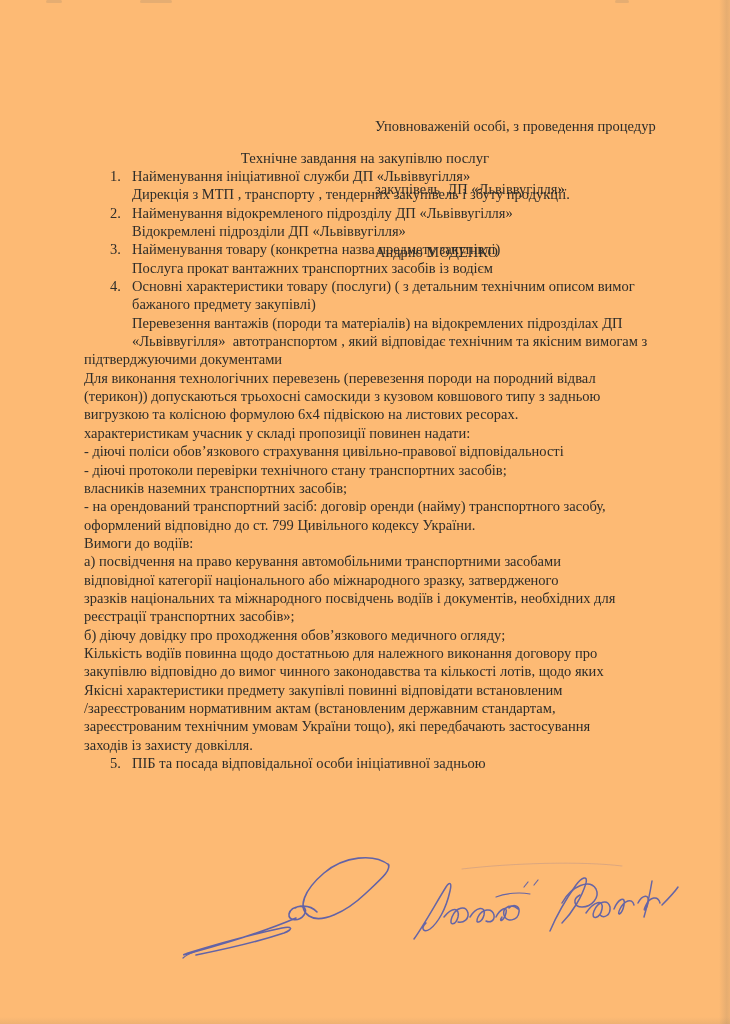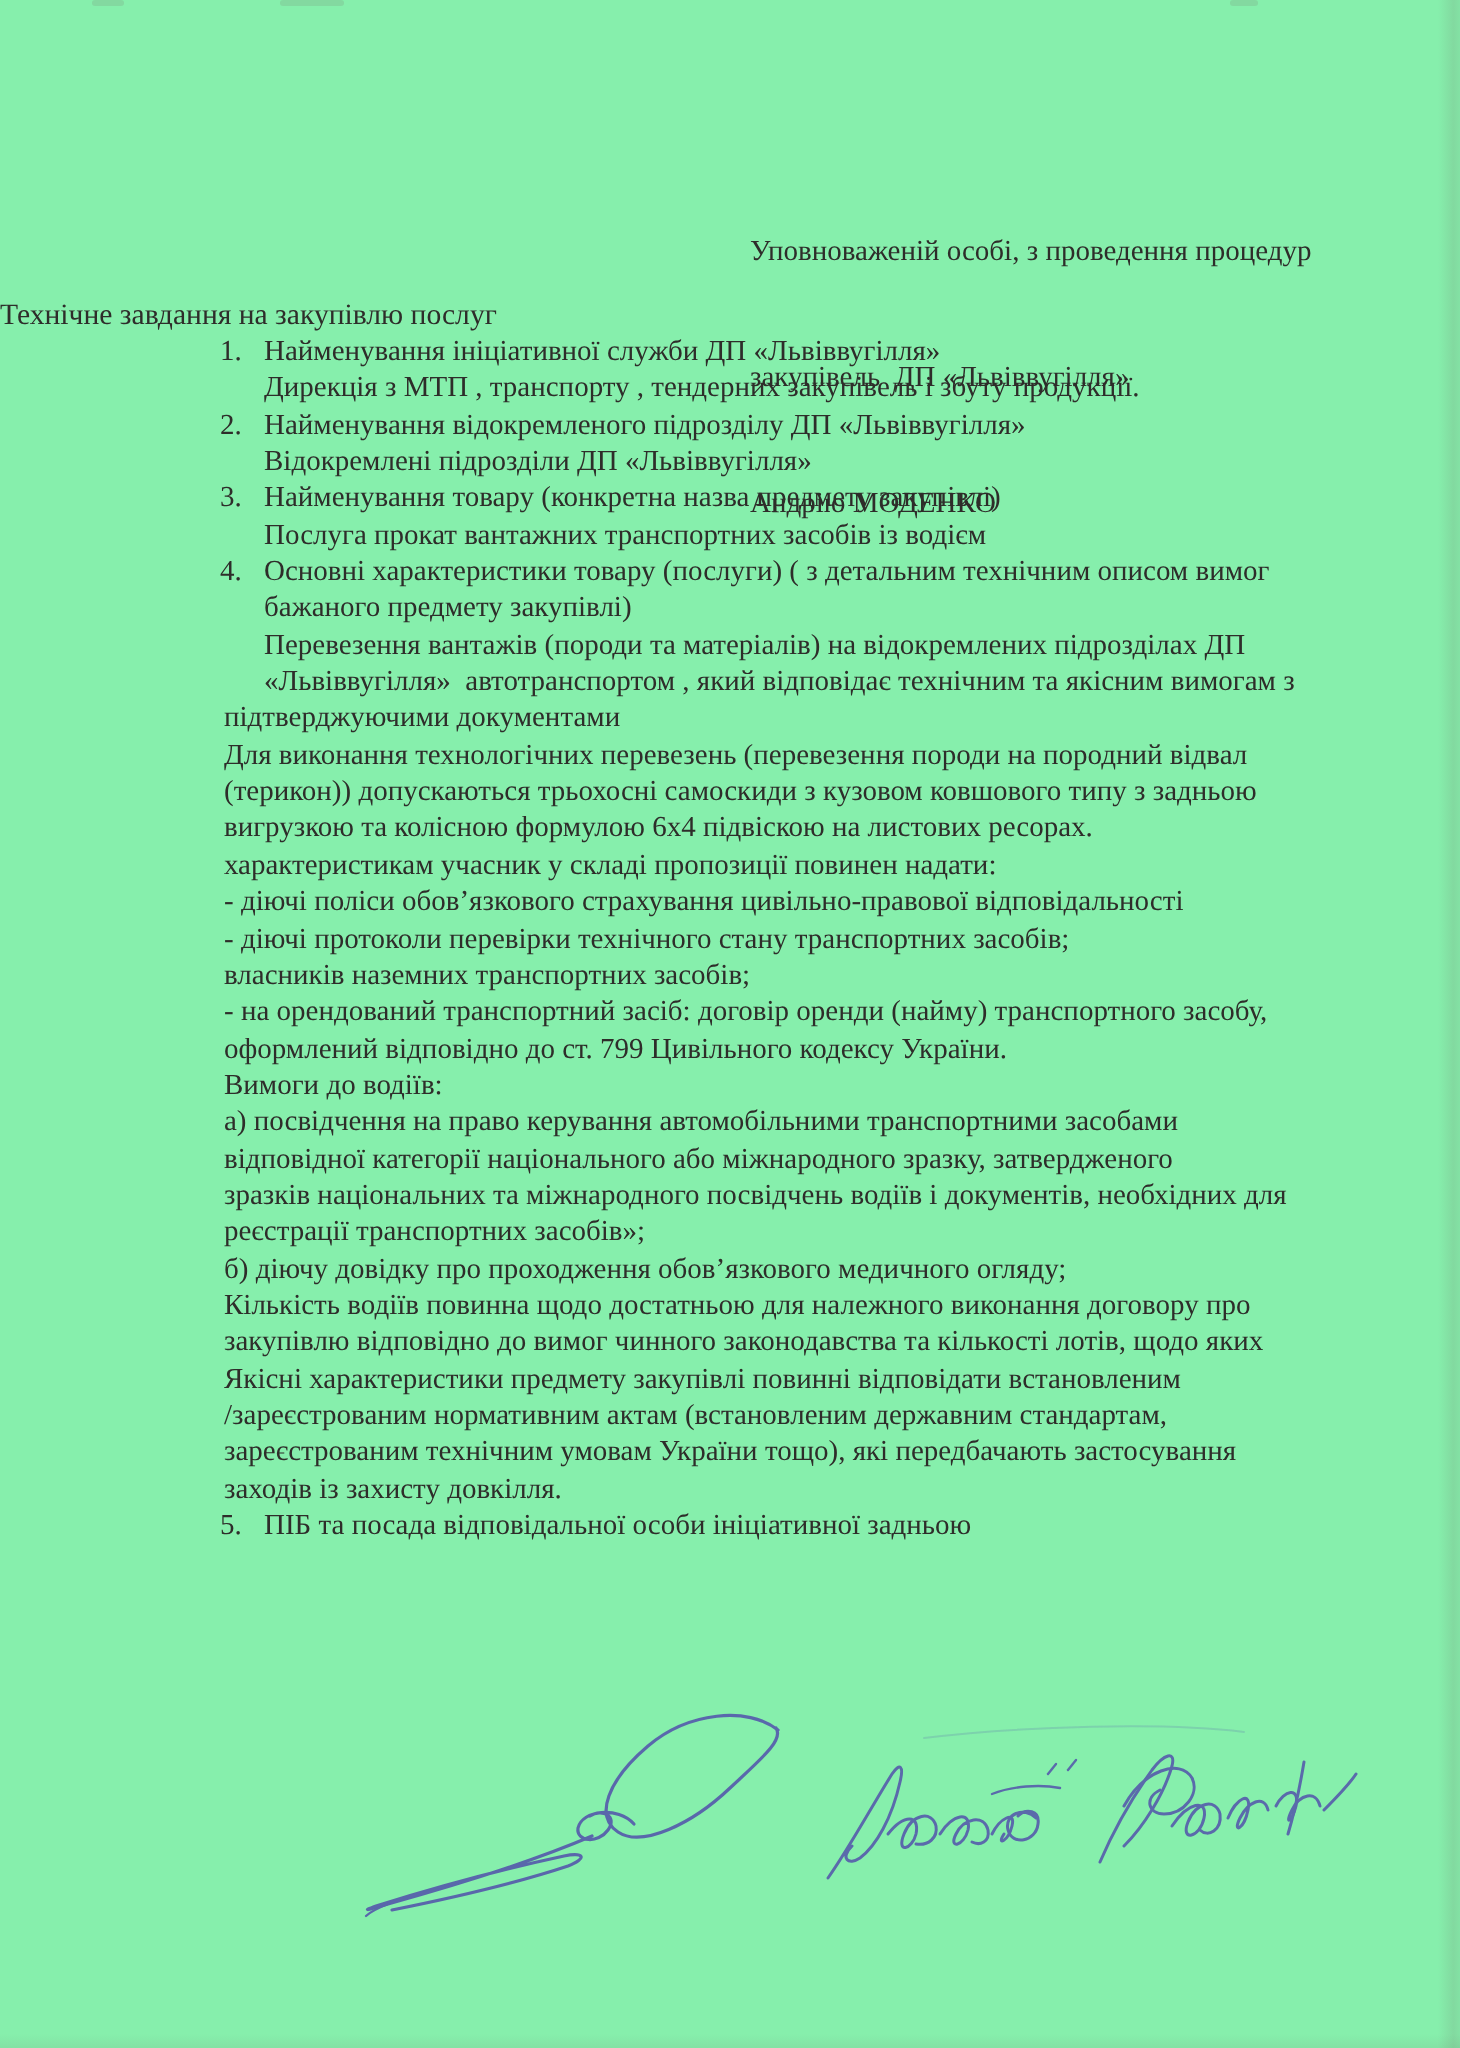--- a/index.html
+++ b/index.html
@@ -1,37 +1,37 @@
 <!DOCTYPE html>
 <html><head>
 <meta charset="utf-8">
 <style>
   html,body{margin:0;padding:0;background:#888;}
   .page{
     position:relative;
     width:730px;height:1024px;
     margin:0 auto;
-    background:#86efac;
+    background:#fdba74;
     overflow:hidden;
     font-family:"Liberation Serif", serif;
     color:#2e2d2a;
   }
   .recipient{
     position:absolute;left:375px;top:74px;
     font-size:14.5px;line-height:21px;white-space:pre;
   }
   .doc-title{
     position:absolute;left:0;top:150px;width:730px;
-    text-align:left;font-size:14.8px;white-space:pre;
+    text-align:center;font-size:14.8px;white-space:pre;
   }
   .items{position:absolute;left:0;top:167px;width:730px;}
   .doc-item{position:relative;font-size:14.5px;line-height:18.35px;}
   .doc-item .num{position:absolute;left:110px;top:0;}
   .doc-line{white-space:pre;margin-left:132px;}
-  .doc-line.flush{margin-left:112px;}
+  .doc-line.flush{margin-left:84px;}
   .sig{position:absolute;}
   .sig svg{display:block;}
   .edge-right{
     position:absolute;top:0;right:0;width:11px;height:1024px;
     background:linear-gradient(to right, rgba(110,105,95,0) 0%, rgba(110,105,95,0.16) 70%, rgba(110,105,95,0.10) 100%);
   }
   .edge-bottom{
     position:absolute;left:0;bottom:0;width:730px;height:7px;
     background:linear-gradient(to bottom, rgba(110,105,95,0) 0%, rgba(110,105,95,0.10) 100%);
   }

